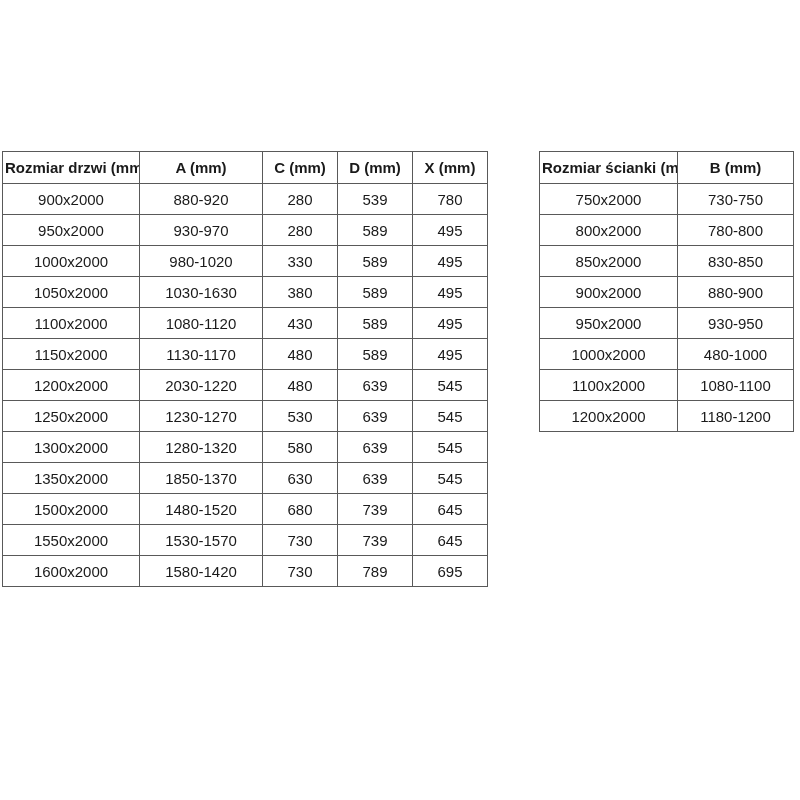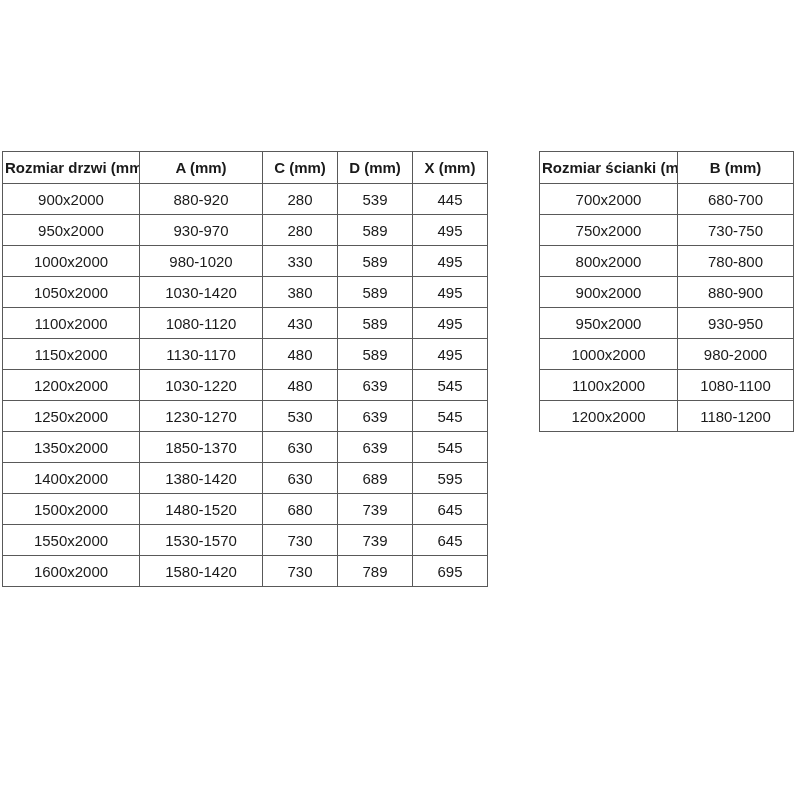--- a/index.html
+++ b/index.html
@@ -76,84 +76,84 @@
           <th>D (mm)</th>
           <th>X (mm)</th>
         </tr>
       </thead>
       <tbody>
         <tr>
           <td>900x2000</td>
           <td>880-920</td>
           <td>280</td>
           <td>539</td>
-          <td>445</td>
+          <td>780</td>
         </tr>
         <tr>
           <td>950x2000</td>
           <td>930-970</td>
           <td>280</td>
           <td>589</td>
           <td>495</td>
         </tr>
         <tr>
           <td>1000x2000</td>
           <td>980-1020</td>
           <td>330</td>
           <td>589</td>
           <td>495</td>
         </tr>
         <tr>
           <td>1050x2000</td>
-          <td>1030-1420</td>
+          <td>1030-1630</td>
           <td>380</td>
           <td>589</td>
           <td>495</td>
         </tr>
         <tr>
           <td>1100x2000</td>
           <td>1080-1120</td>
           <td>430</td>
           <td>589</td>
           <td>495</td>
         </tr>
         <tr>
           <td>1150x2000</td>
           <td>1130-1170</td>
           <td>480</td>
           <td>589</td>
           <td>495</td>
         </tr>
         <tr>
           <td>1200x2000</td>
-          <td>1030-1220</td>
+          <td>2030-1220</td>
           <td>480</td>
           <td>639</td>
           <td>545</td>
         </tr>
         <tr>
           <td>1250x2000</td>
           <td>1230-1270</td>
           <td>530</td>
           <td>639</td>
           <td>545</td>
         </tr>
         <tr>
+          <td>1300x2000</td>
+          <td>1280-1320</td>
+          <td>580</td>
+          <td>639</td>
+          <td>545</td>
+        </tr>
+        <tr>
           <td>1350x2000</td>
           <td>1850-1370</td>
           <td>630</td>
           <td>639</td>
           <td>545</td>
-        </tr>
-        <tr>
-          <td>1400x2000</td>
-          <td>1380-1420</td>
-          <td>630</td>
-          <td>689</td>
-          <td>595</td>
         </tr>
         <tr>
           <td>1500x2000</td>
           <td>1480-1520</td>
           <td>680</td>
           <td>739</td>
           <td>645</td>
         </tr>
         <tr>
           <td>1550x2000</td>
@@ -178,42 +178,42 @@
         <col class="c2">
     </colgroup>
   <thead>
         <tr>
           <th>Rozmiar ścianki (mm)</th>
           <th>B (mm)</th>
         </tr>
       </thead>
       <tbody>
         <tr>
-          <td>700x2000</td>
-          <td>680-700</td>
-        </tr>
-        <tr>
           <td>750x2000</td>
           <td>730-750</td>
         </tr>
         <tr>
           <td>800x2000</td>
           <td>780-800</td>
         </tr>
         <tr>
+          <td>850x2000</td>
+          <td>830-850</td>
+        </tr>
+        <tr>
           <td>900x2000</td>
           <td>880-900</td>
         </tr>
         <tr>
           <td>950x2000</td>
           <td>930-950</td>
         </tr>
         <tr>
           <td>1000x2000</td>
-          <td>980-2000</td>
+          <td>480-1000</td>
         </tr>
         <tr>
           <td>1100x2000</td>
           <td>1080-1100</td>
         </tr>
         <tr>
           <td>1200x2000</td>
           <td>1180-1200</td>
         </tr>
       </tbody>

